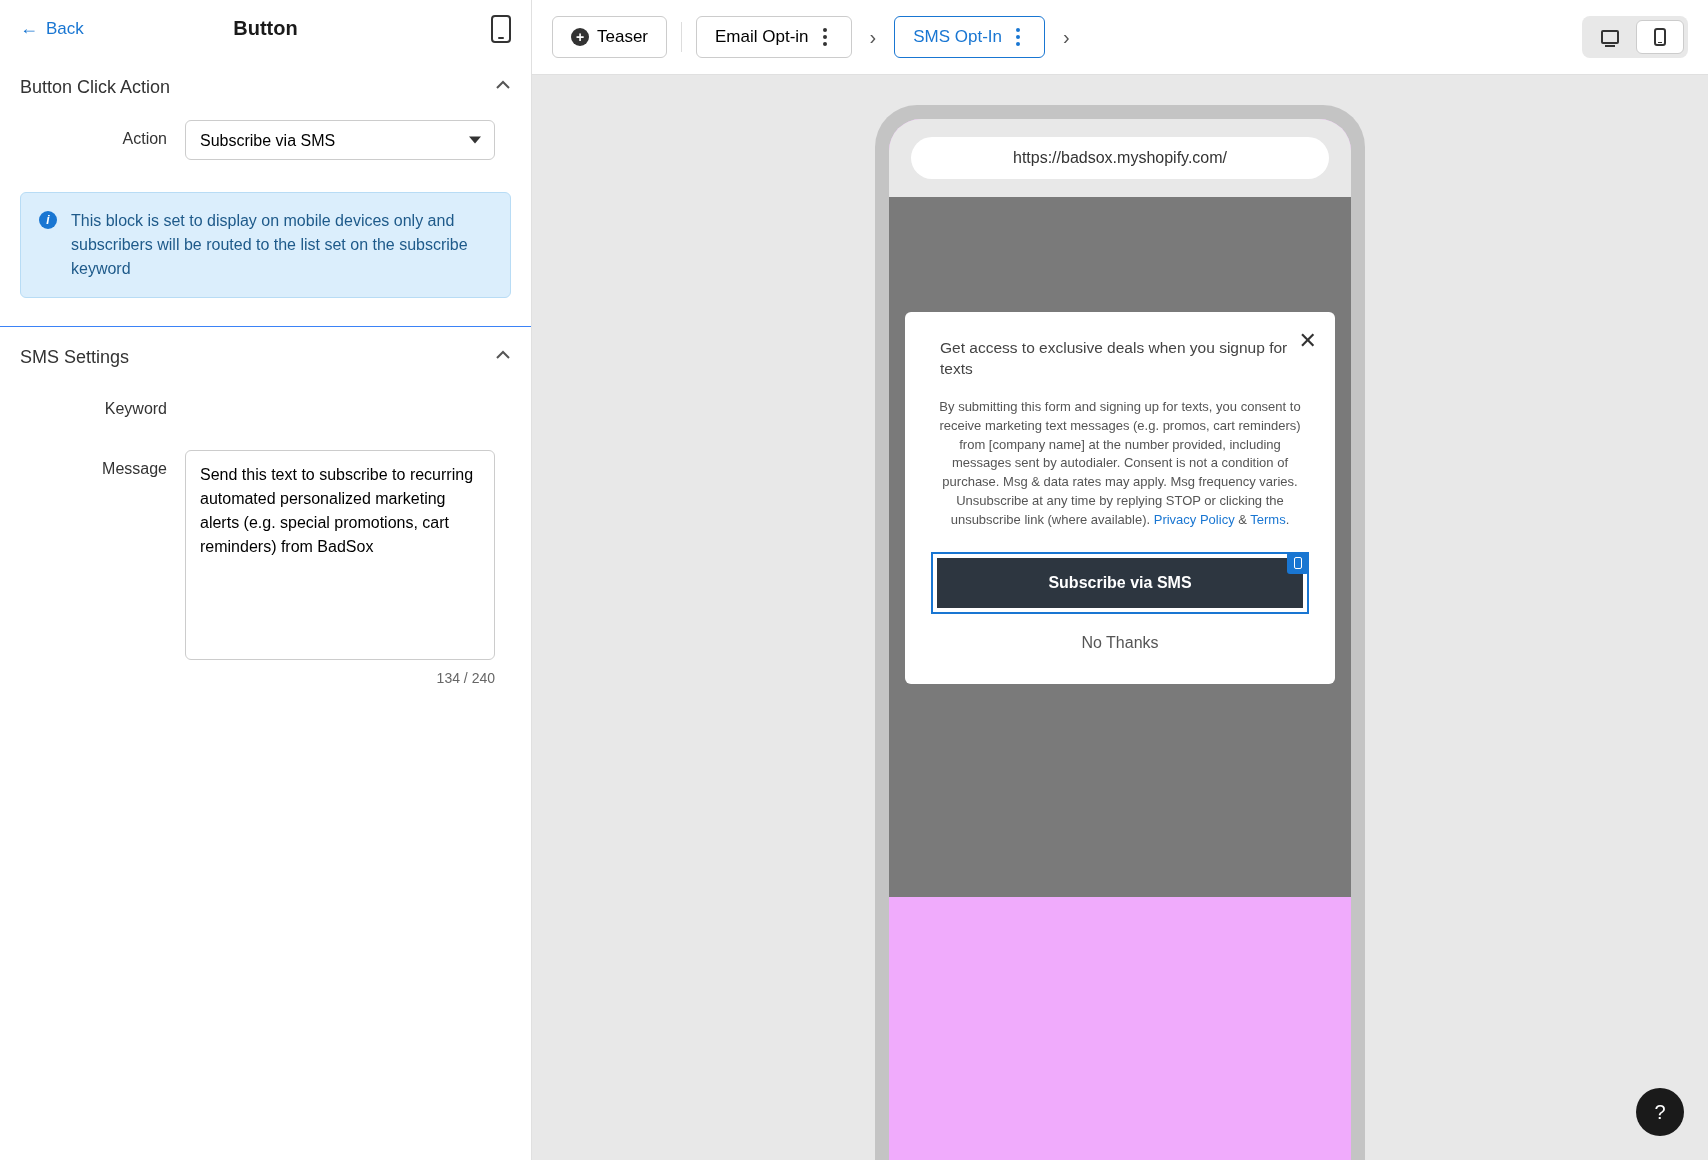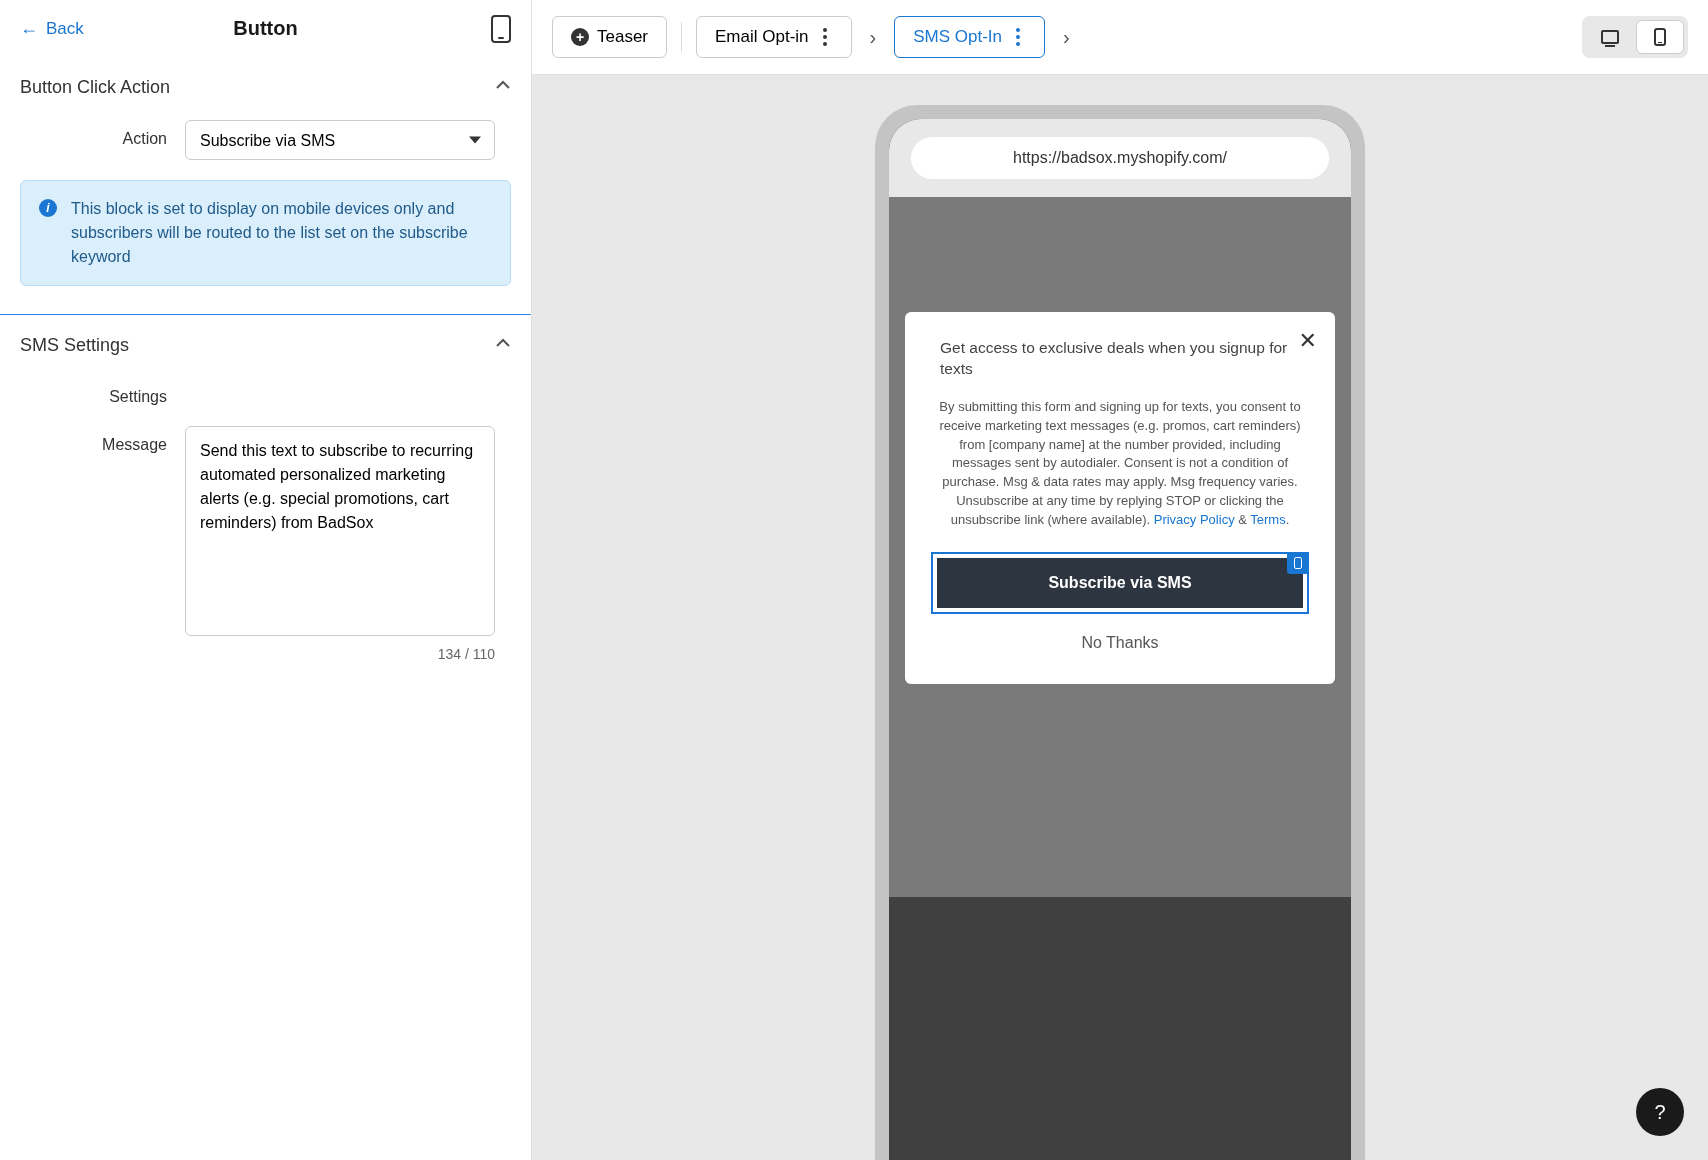--- a/index.html
+++ b/index.html
@@ -15,21 +15,21 @@
     .sidebar-title { position: absolute; left: 50%; transform: translateX(-50%); font-size: 20px; font-weight: 600; }
     .mobile-icon-header { position: absolute; right: 20px; width: 20px; height: 28px; border: 2px solid #333; border-radius: 4px; display: flex; align-items: flex-end; justify-content: center; padding-bottom: 2px; }
     .mobile-icon-header::after { content: ""; width: 6px; height: 2px; background: #333; border-radius: 1px; }
     
     .section { border-top: 1px solid #3b82f6; padding: 20px; }
     .section-first { border-top: none; }
     .section-header { display: flex; justify-content: space-between; align-items: flex-start; margin-bottom: 22px; cursor: pointer; }
     .section-title { font-size: 18px; font-weight: 400; color: #333; }
     .chevron-up { width: 16px; height: 16px; }
     
-    .field-row { display: flex; align-items: flex-start; margin-bottom: 20px; }
+    .field-row { display: flex; align-items: flex-start; margin-bottom: 32px; }
     .field-label { width: 165px; text-align: right; padding-right: 18px; font-size: 16px; color: #333; padding-top: 10px; flex-shrink: 0; }
     .field-control { flex: 1; max-width: 310px; }
     
     .select { width: 100%; height: 40px; border: 1px solid #ccc; border-radius: 6px; padding: 0 40px 0 14px; font-size: 16px; background: #fff; appearance: none; position: relative; }
     .select-wrap { position: relative; }
     .select-wrap::after { content: ""; position: absolute; right: 14px; top: 50%; transform: translateY(-50%); width: 0; height: 0; border-left: 6px solid transparent; border-right: 6px solid transparent; border-top: 7px solid #333; pointer-events: none; }
     
     .sub-label { font-size: 16px; color: #333; margin-bottom: 8px; }
     
     .info-box { background: #dbeefc; border: 1px solid #b8dcf5; border-radius: 6px; padding: 16px 18px; display: flex; gap: 14px; margin: 0 0 8px 0; }
@@ -61,21 +61,21 @@
     .device-btn.active { background: #fff; border: 1px solid #ccc; }
     .desktop-glyph { width: 18px; height: 14px; border: 2px solid #333; border-radius: 2px; position: relative; }
     .desktop-glyph::after { content: ""; position: absolute; bottom: -5px; left: 50%; transform: translateX(-50%); width: 10px; height: 2px; background: #333; }
     .mobile-glyph { width: 12px; height: 18px; border: 2px solid #333; border-radius: 3px; position: relative; }
     .mobile-glyph::after { content: ""; position: absolute; bottom: 1px; left: 50%; transform: translateX(-50%); width: 4px; height: 1.5px; background: #333; }
     
     .canvas-body { flex: 1; display: flex; justify-content: center; padding-top: 30px; overflow: hidden; }
     
     
     .phone { width: 490px; background: #c4c4c4; border-radius: 42px 42px 0 0; padding: 14px 14px 0; }
-    .phone-inner { background: #404040; border-radius: 32px 32px 0 0; overflow: hidden; height: 100%; }
+    .phone-inner { background: #f0abfc; border-radius: 32px 32px 0 0; overflow: hidden; height: 100%; }
     .url-bar-area { padding: 18px 22px; background: #e8e8e8; }
     .url-pill { background: #fff; border-radius: 22px; height: 42px; display: flex; align-items: center; justify-content: center; font-size: 16px; color: #333; }
     .phone-content { background: #7a7a7a; min-height: 700px; padding-top: 115px; display: flex; justify-content: center; }
     
     .popup { width: 430px; background: #fff; border-radius: 6px; padding: 26px 26px 32px; position: relative; align-self: flex-start; }
     .close-x { position: absolute; top: 16px; right: 18px; font-size: 22px; color: #333; cursor: pointer; }
     .popup-title { text-align: center; font-size: 30px; font-weight: 700; color: #3a4149; letter-spacing: 0.5px; margin-bottom: 14px; }
     .popup-sub { text-align: left; font-size: 15.5px; color: #444; line-height: 1.35; margin-bottom: 18px; max-width: 360px; margin-left: auto; margin-right: auto; }
     .popup-legal { text-align: center; font-size: 13px; color: #555; line-height: 1.45; margin-bottom: 22px; }
     .popup-legal a { color: #1976d2; text-decoration: none; }
@@ -131,28 +131,28 @@
 
     <div class="section">
       <div class="section-header">
         <div class="section-title">SMS Settings</div>
         <svg class="chevron-up" viewBox="0 0 16 16">
             <path d="M2 11 L8 5 L14 11" stroke="#555" stroke-width="2" fill="none"></path>
           </svg>
       </div>
 
       <div class="field-row">
-        <div class="field-label">Settings</div>
+        <div class="field-label">Keyword</div>
       </div>
 
       <div class="field-row">
         <div class="field-label">Message</div>
         <div class="field-control">
           <textarea class="textarea" style="">Send this text to subscribe to recurring automated personalized marketing alerts (e.g. special promotions, cart reminders) from BadSox</textarea>
-          <div class="char-count">134 / 110</div>
+          <div class="char-count">134 / 240</div>
         </div>
       </div>
 
     </div>
   </div>
 
   <div class="canvas">
     <div class="canvas-toolbar">
       <button class="toolbar-btn">
         <span class="plus-circle">+</span>

